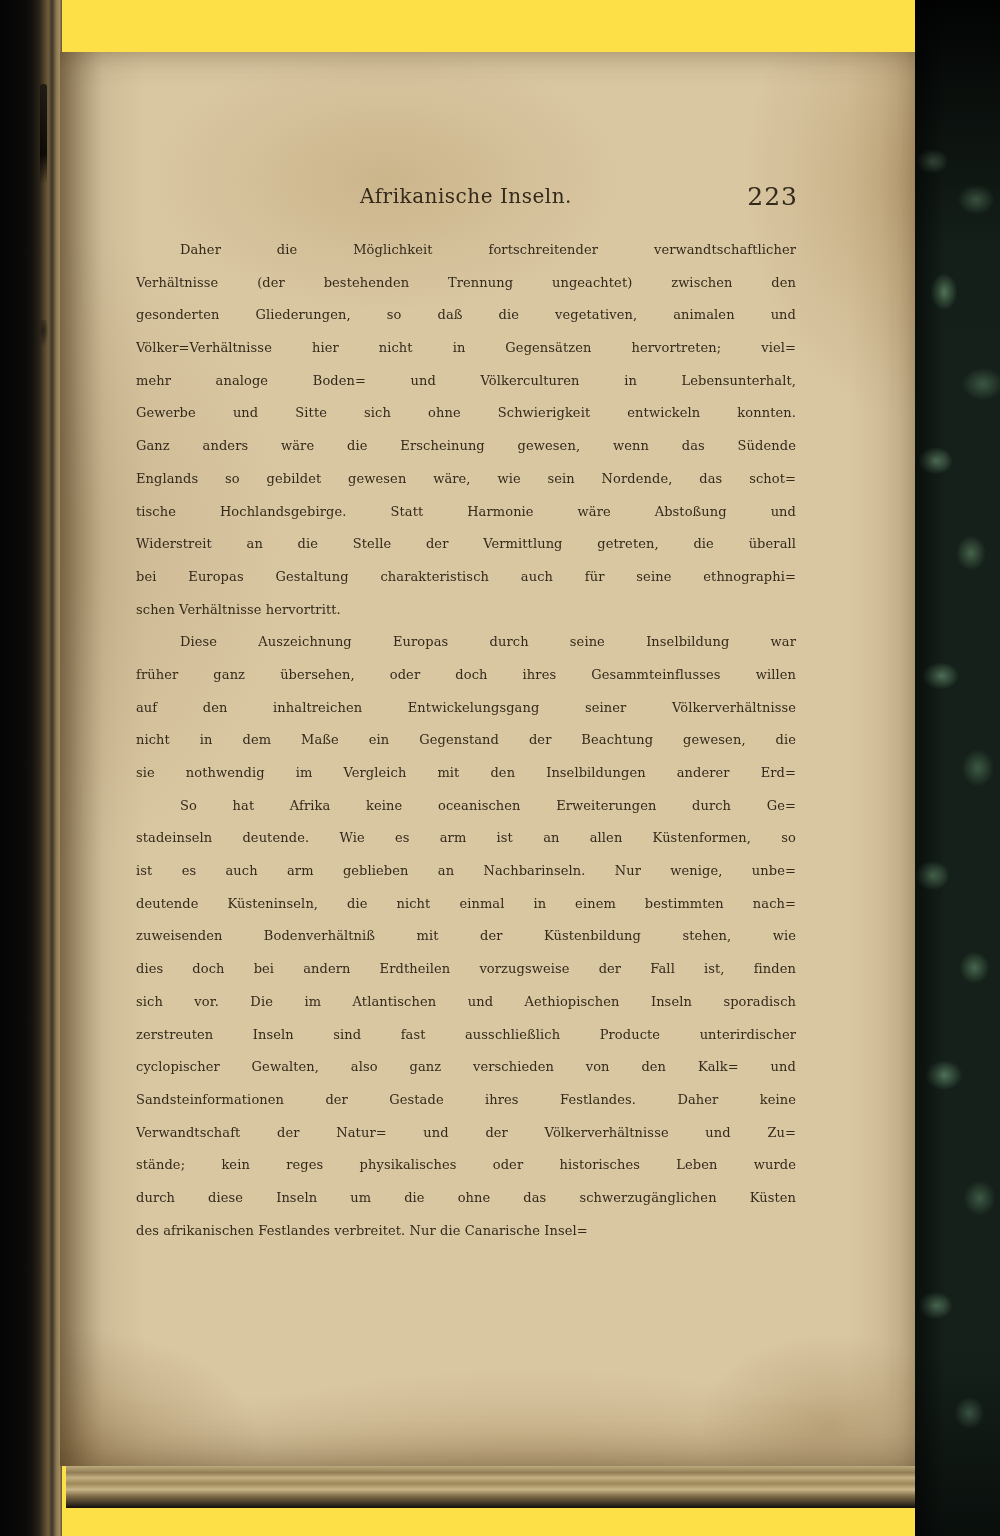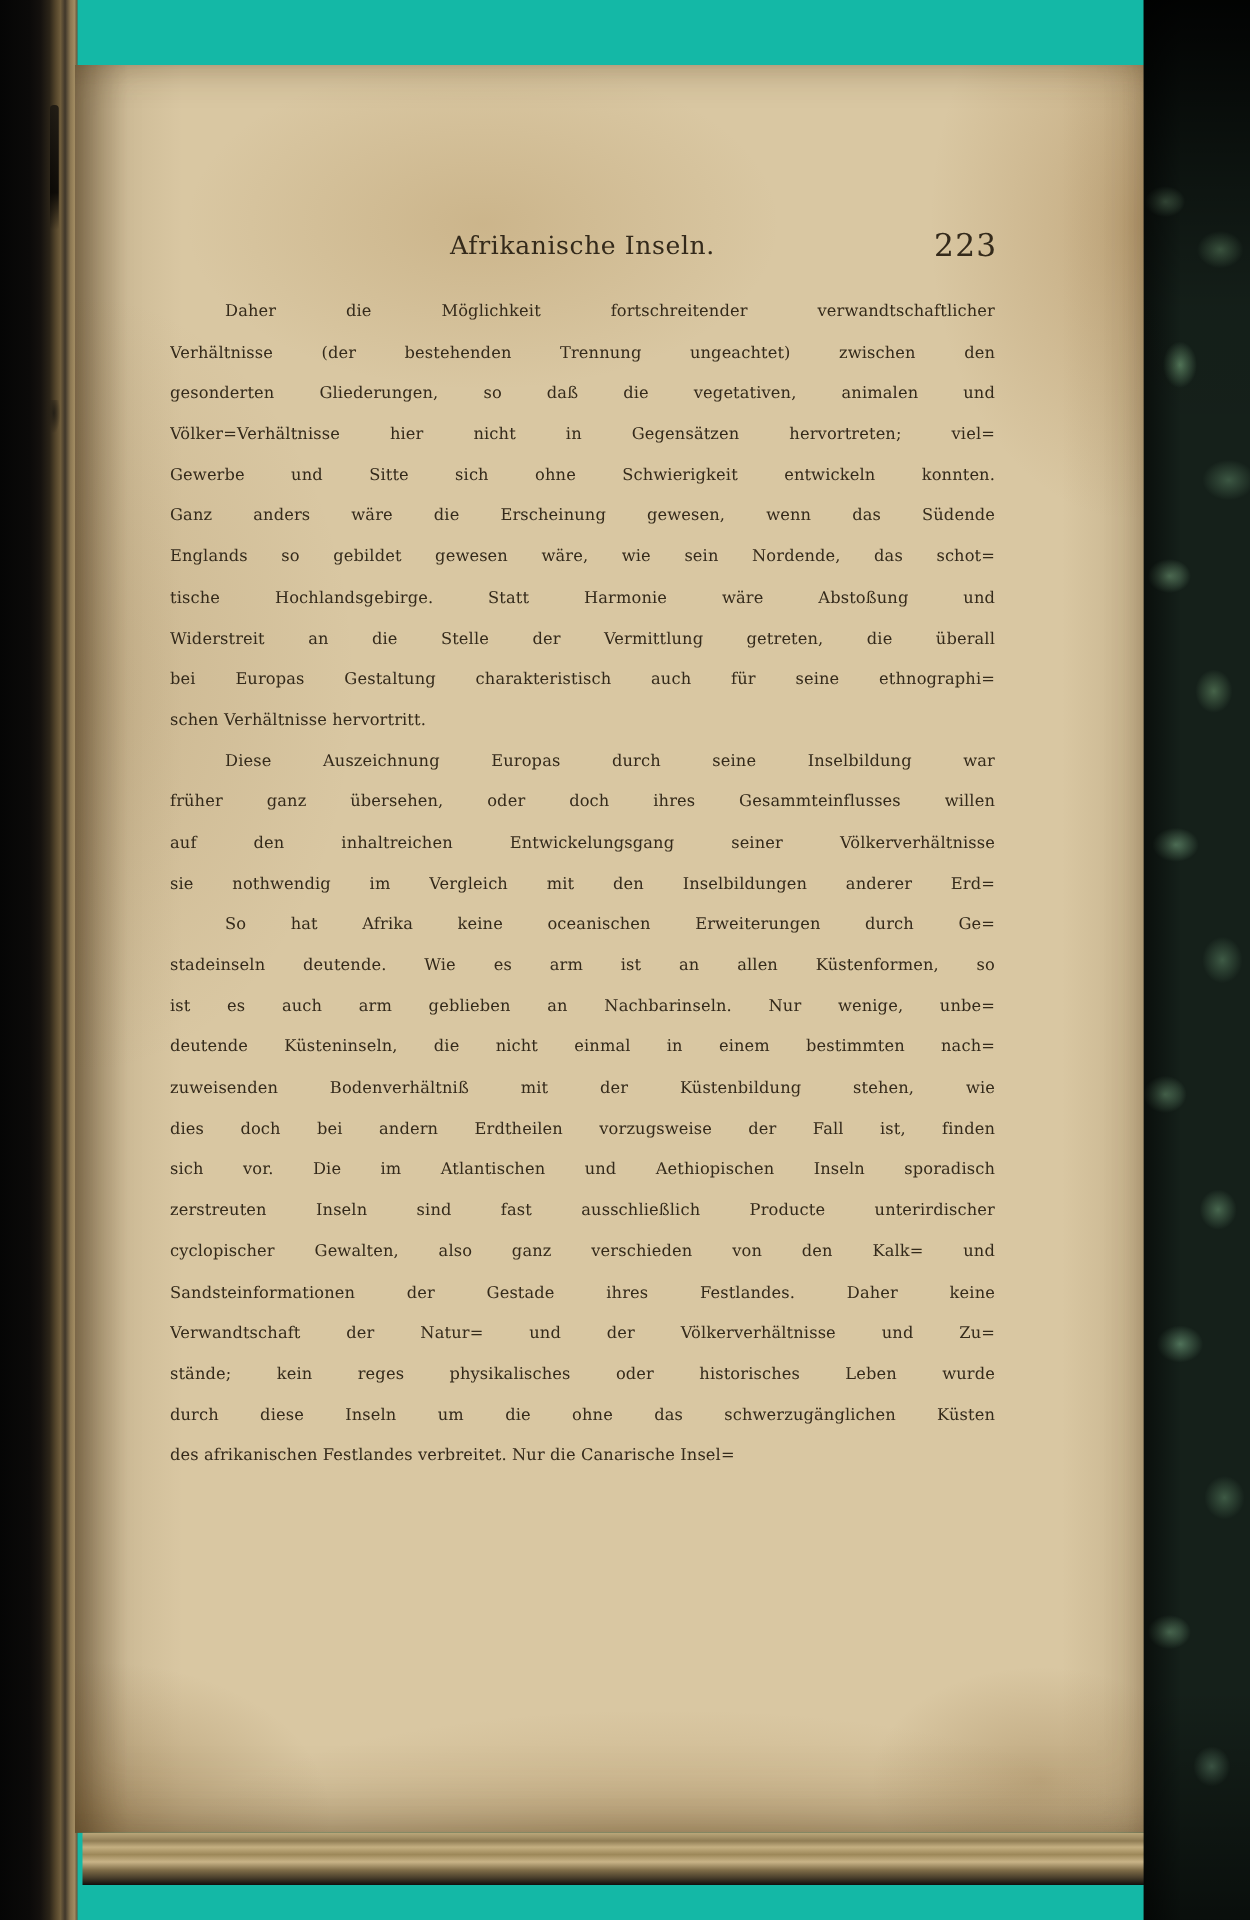--- a/index.html
+++ b/index.html
@@ -1,18 +1,18 @@
 <!DOCTYPE html>
 <html><head>
 <meta charset="utf-8">
 <style>
   html,body { margin:0; padding:0; background:#000; }
   .scene {
     position:relative; width:1000px; height:1536px;
-    background:#14b8a6; overflow:hidden;
+    background:#fde047; overflow:hidden;
     font-family:"DejaVu Serif", serif;
   }
   
   .spine {
     position:absolute; left:0; top:0; width:62px; height:1536px;
     background:linear-gradient(90deg,
       #050505 0%, #0b0a09 38%, #14110e 52%,
       #2c2519 64%, #55462c 72%, #6f5d3c 78%,
       #40372a 84%, #8b7752 91%, #a28c62 96%, #5f5138 100%);
   }
@@ -115,30 +115,32 @@
     <div class="text-area">
       <div class="page-header">
         <span class="running-title">Afrikanische Inseln.</span>
         <span class="page-number">223</span>
       </div>
       <div class="text-body" id="text-body">
           <div class="line first">Daher die Möglichkeit fortschreitender verwandtschaftlicher</div>
           <div class="line">Verhältnisse (der bestehenden Trennung ungeachtet) zwischen den</div>
           <div class="line">gesonderten Gliederungen, so daß die vegetativen, animalen und</div>
           <div class="line">Völker=Verhältnisse hier nicht in Gegensätzen hervortreten; viel=</div>
+          <div class="line">mehr analoge Boden= und Völkerculturen in Lebensunterhalt,</div>
           <div class="line">Gewerbe und Sitte sich ohne Schwierigkeit entwickeln konnten.</div>
           <div class="line">Ganz anders wäre die Erscheinung gewesen, wenn das Südende</div>
           <div class="line">Englands so gebildet gewesen wäre, wie sein Nordende, das schot=</div>
           <div class="line">tische Hochlandsgebirge. Statt Harmonie wäre Abstoßung und</div>
           <div class="line">Widerstreit an die Stelle der Vermittlung getreten, die überall</div>
           <div class="line">bei Europas Gestaltung charakteristisch auch für seine ethnographi=</div>
           <div class="line last">schen Verhältnisse hervortritt.</div>
           <div class="line first">Diese Auszeichnung Europas durch seine Inselbildung war</div>
           <div class="line">früher ganz übersehen, oder doch ihres Gesammteinflusses willen</div>
           <div class="line">auf den inhaltreichen Entwickelungsgang seiner Völkerverhältnisse</div>
+          <div class="line">nicht in dem Maße ein Gegenstand der Beachtung gewesen, die</div>
           <div class="line">sie nothwendig im Vergleich mit den Inselbildungen anderer Erd=</div>
           <div class="line first">So hat Afrika keine oceanischen Erweiterungen durch Ge=</div>
           <div class="line">stadeinseln deutende. Wie es arm ist an allen Küstenformen, so</div>
           <div class="line">ist es auch arm geblieben an Nachbarinseln. Nur wenige, unbe=</div>
           <div class="line">deutende Küsteninseln, die nicht einmal in einem bestimmten nach=</div>
           <div class="line">zuweisenden Bodenverhältniß mit der Küstenbildung stehen, wie</div>
           <div class="line">dies doch bei andern Erdtheilen vorzugsweise der Fall ist, finden</div>
           <div class="line">sich vor. Die im Atlantischen und Aethiopischen Inseln sporadisch</div>
           <div class="line">zerstreuten Inseln sind fast ausschließlich Producte unterirdischer</div>
           <div class="line">cyclopischer Gewalten, also ganz verschieden von den Kalk= und</div>

